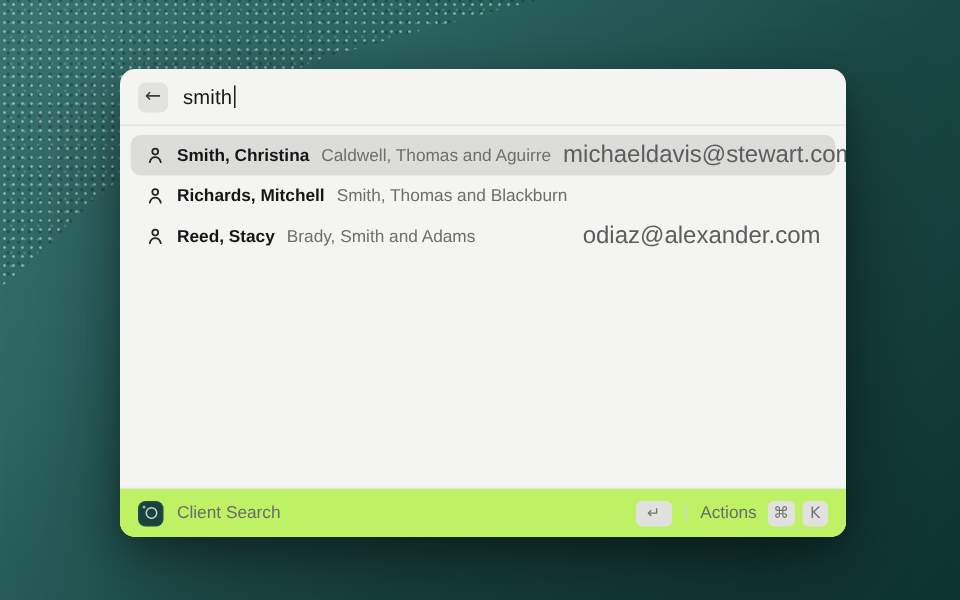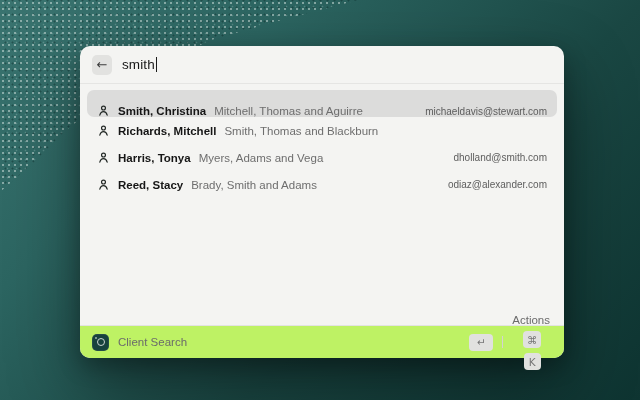--- a/index.html
+++ b/index.html
@@ -43,26 +43,26 @@
   .query-wrap { display:flex; }
   .query { font-size:13.5px; color:#181818; letter-spacing:.1px; }
   .caret { width:1.5px; height:15px; background:#1b1b1b; margin-left:1px; }
 
   
   .list { flex:1 1 auto; padding:6px 7px; overflow:hidden; }
   .row {
     height:27px; display:flex; align-items:center; gap:8px;
     padding:0 10px; border-radius:7px; cursor:pointer;
   }
-  .row.selected { background:#dcdcdb;align-items:flex-end; }
+  .row.selected { background:#dcdcdb; }
   .person-icon { width:13px; height:13px; flex:0 0 13px; color:#212724; display:flex; }
   .person-icon svg { width:13px; height:13px; }
   .row-name { font-size:11.5px; font-weight:700; color:#161616; white-space:nowrap; }
   .row-firm { font-size:11.5px; color:#6e6e6e; white-space:nowrap; }
-  .row-email { font-size:10px; color:#5d5d5d; margin-left:auto; white-space:nowrap; }
+  .row-email { font-size:16px; color:#5d5d5d; margin-left:auto; white-space:nowrap; }
 
   
   .footer {
     flex:0 0 33px; height:33px; display:flex; align-items:center;
     padding:0 12px; background:#bef264; border-top:1px solid #e3e3e1;
     border-radius:0 0 10px 10px;
   }
   .logo-tile {
     width:17px; height:17px; border-radius:5px; background:#17423d;
     position:relative; flex:0 0 17px;
@@ -85,21 +85,21 @@
   .action-primary-label { font-size:11.5px; font-weight:700; color:#1b1b1b; }
   .keycap {
     min-width:17px; height:17px; padding:0 4px; border-radius:4px; background:#e1e1df;
     color:#757575; font-size:10.5px; display:flex; align-items:center; justify-content:center;
     font-family:"DejaVu Sans",sans-serif;
   }
   .keycap.wide { min-width:24px; }
   .vdivider { width:1px; height:12px; background:#d3d3d1; margin:0 9px; }
   .action-secondary {
     display:flex; align-items:center; gap:5px; background:none; border:none;
-    cursor:pointer; padding:0; font-family:inherit;flex-direction:column;
+    cursor:pointer; padding:0; font-family:inherit;
   }
   .action-secondary-label { font-size:11.5px; color:#6b6b6b; margin-right:2px; }
 </style>
 </head>
 <body>
 
 <div class="noise"></div>
 
 <div class="palette">
 
@@ -116,46 +116,35 @@
   <div class="list">
 
       <div class="row selected">
         <span class="person-icon">
           <svg viewBox="0 0 24 24" fill="none" stroke="currentColor" stroke-width="2.2" stroke-linecap="round">
             <circle cx="12" cy="7.5" r="3.6"></circle>
             <path d="M5.2 20.5c1.2-4.6 4.3-6.3 6.8-6.3s5.6 1.7 6.8 6.3"></path>
           </svg>
         </span>
         <span class="row-name">Smith, Christina</span>
-        <span class="row-firm">Mitchell, Thomas and Aguirre</span>
+        <span class="row-firm">Caldwell, Thomas and Aguirre</span>
         <span class="row-email">michaeldavis@stewart.com</span>
       </div>
 
       <div class="row">
         <span class="person-icon">
           <svg viewBox="0 0 24 24" fill="none" stroke="currentColor" stroke-width="2.2" stroke-linecap="round">
             <circle cx="12" cy="7.5" r="3.6"></circle>
             <path d="M5.2 20.5c1.2-4.6 4.3-6.3 6.8-6.3s5.6 1.7 6.8 6.3"></path>
           </svg>
         </span>
         <span class="row-name">Richards, Mitchell</span>
         <span class="row-firm">Smith, Thomas and Blackburn</span>
       </div>
 
-      <div class="row">
-        <span class="person-icon">
-          <svg viewBox="0 0 24 24" fill="none" stroke="currentColor" stroke-width="2.2" stroke-linecap="round">
-            <circle cx="12" cy="7.5" r="3.6"></circle>
-            <path d="M5.2 20.5c1.2-4.6 4.3-6.3 6.8-6.3s5.6 1.7 6.8 6.3"></path>
-          </svg>
-        </span>
-        <span class="row-name">Harris, Tonya</span>
-        <span class="row-firm">Myers, Adams and Vega</span>
-        <span class="row-email">dholland@smith.com</span>
-      </div>
 
       <div class="row">
         <span class="person-icon">
           <svg viewBox="0 0 24 24" fill="none" stroke="currentColor" stroke-width="2.2" stroke-linecap="round">
             <circle cx="12" cy="7.5" r="3.6"></circle>
             <path d="M5.2 20.5c1.2-4.6 4.3-6.3 6.8-6.3s5.6 1.7 6.8 6.3"></path>
           </svg>
         </span>
         <span class="row-name">Reed, Stacy</span>
         <span class="row-firm">Brady, Smith and Adams</span>

